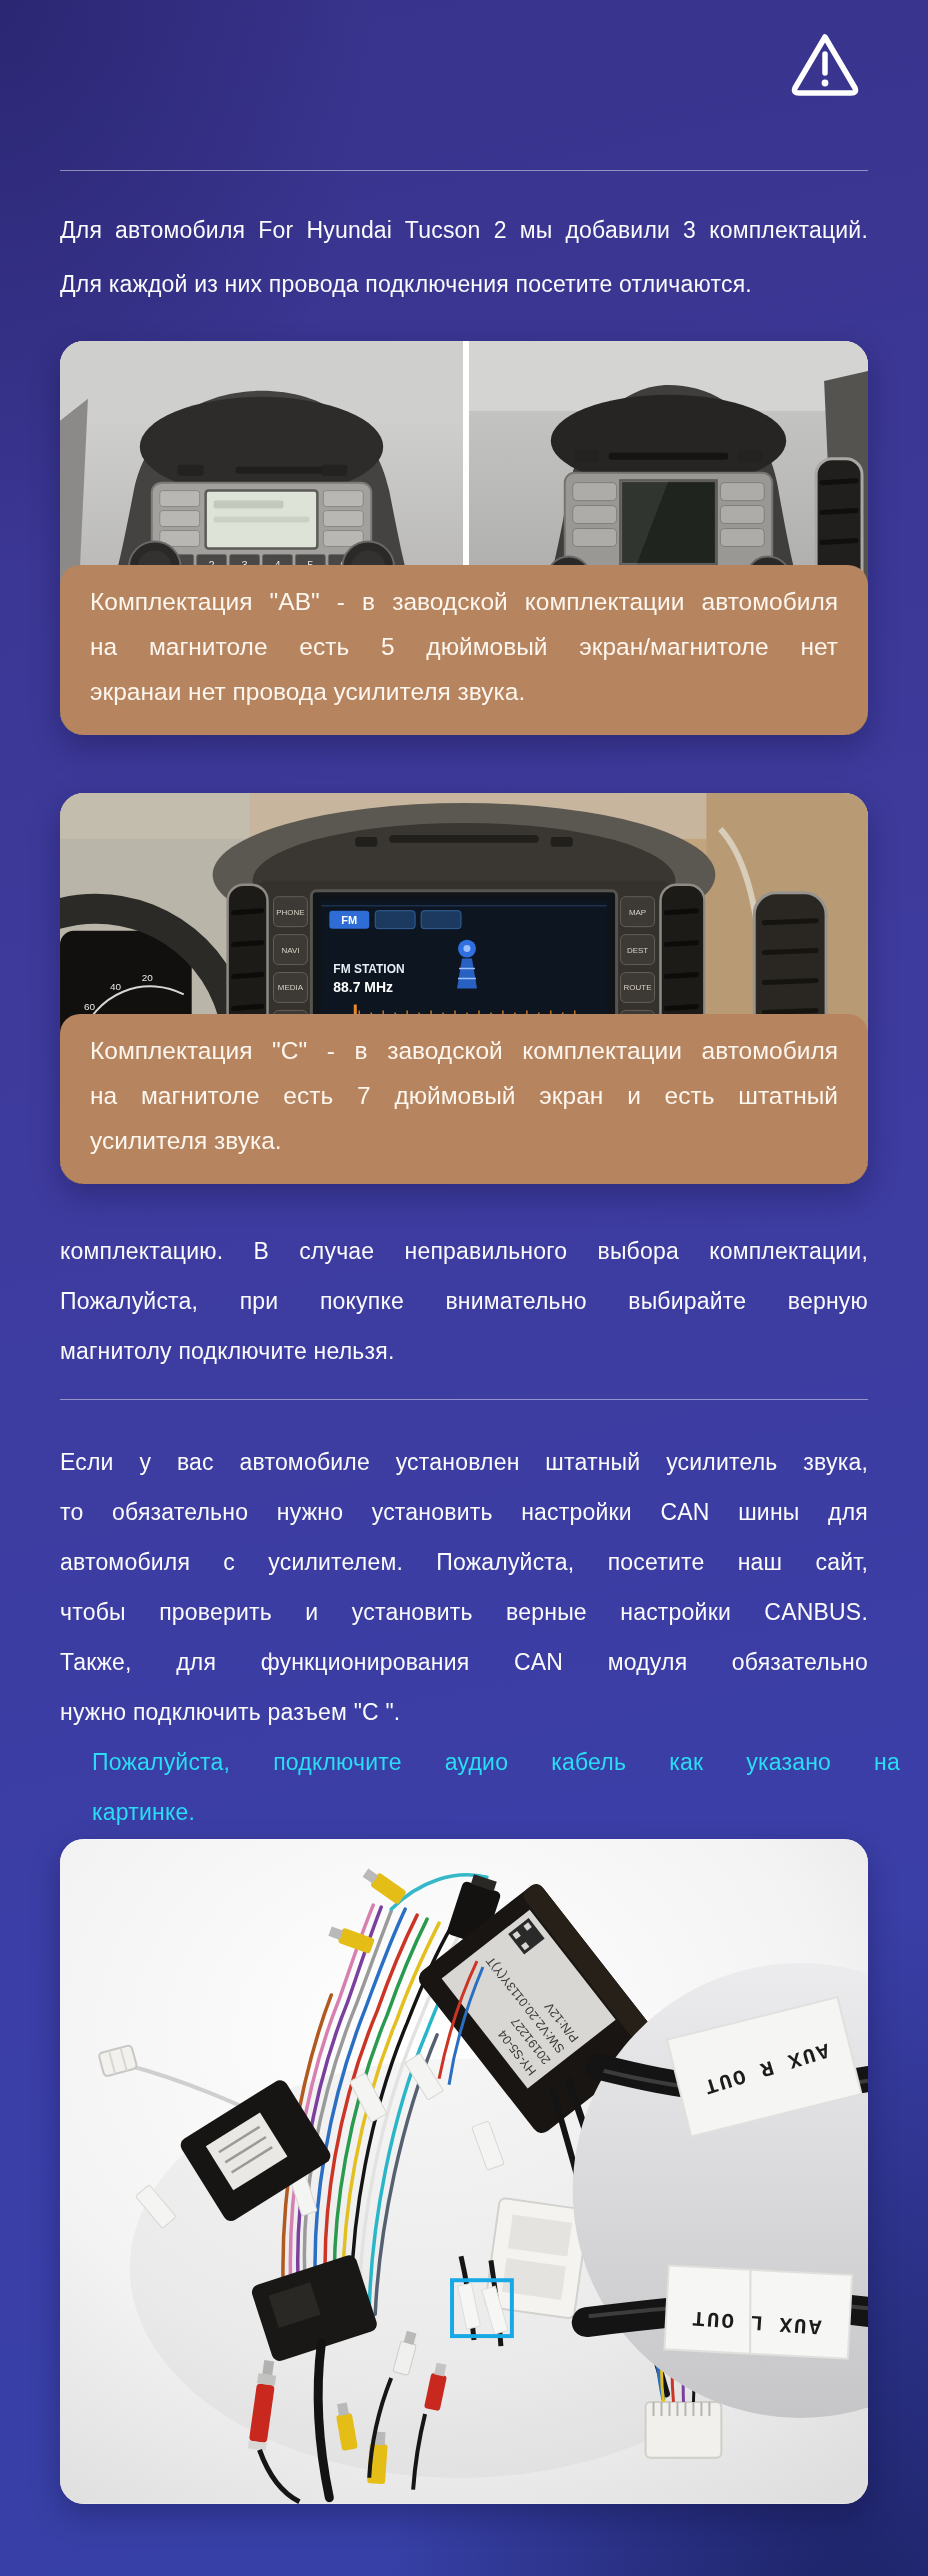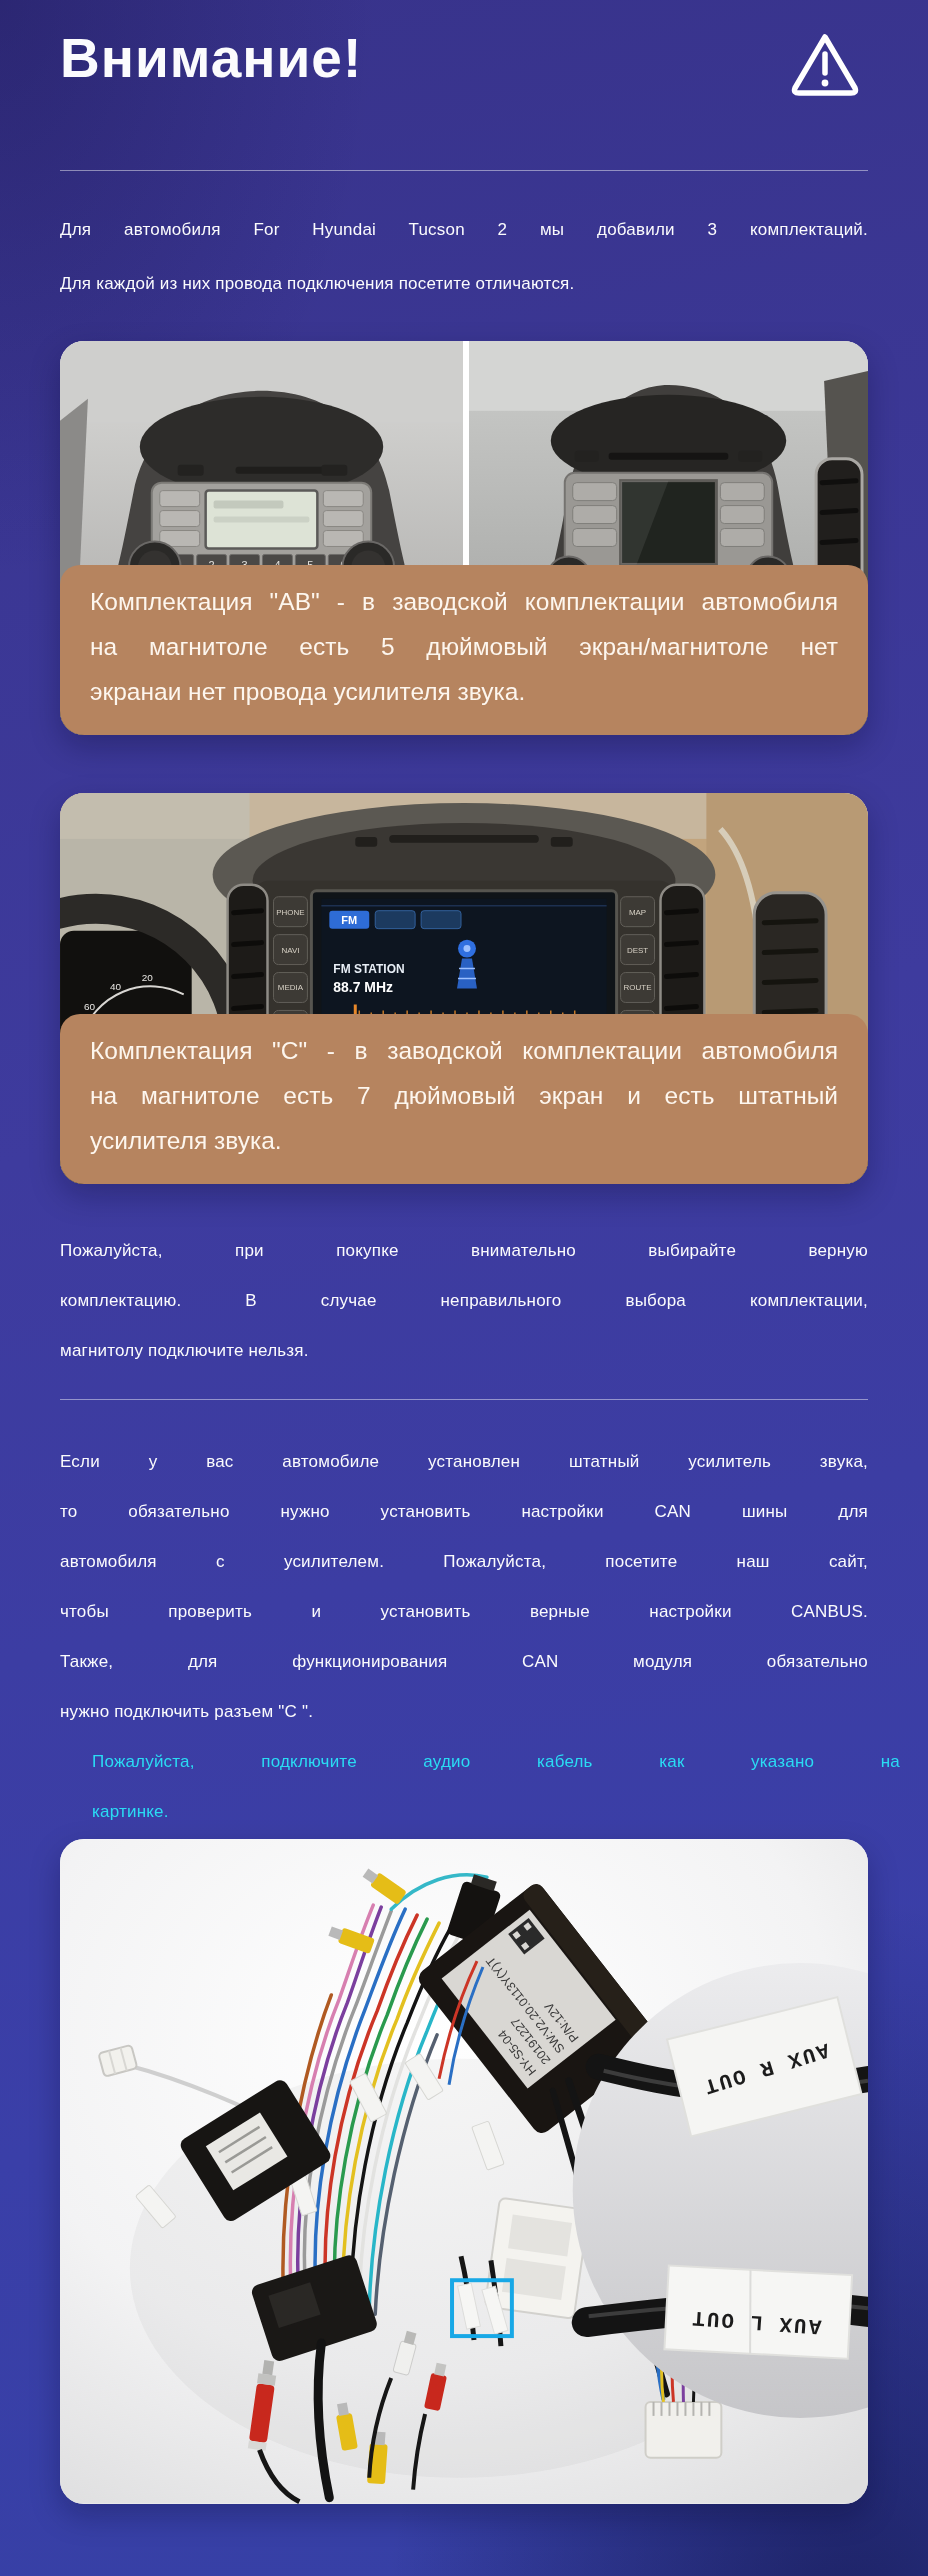--- a/index.html
+++ b/index.html
@@ -7,41 +7,40 @@
     position:relative;width:928px;height:2576px;overflow:hidden;
     font-family:"Liberation Sans",sans-serif;color:#fbfbfd;
     background:
       radial-gradient(120% 70% at 92% 103%, rgba(8,10,48,.55) 0%, rgba(8,10,48,0) 42%),
       radial-gradient(90% 50% at 0% 0%, rgba(20,16,70,.35) 0%, rgba(20,16,70,0) 45%),
       linear-gradient(168deg,#38338b 0%,#3e3b9e 42%,#3a3fa8 78%,#3640a5 100%);
   }
   .title{position:absolute;left:60px;top:26px;font-size:55px;font-weight:700;letter-spacing:1px;}
   .warn{position:absolute;left:788px;top:30px;}
   .rule{position:absolute;left:60px;width:808px;height:1px;background:rgba(255,255,255,.45);}
-  .textblock{position:absolute;left:60px;width:808px;font-size:17px;line-height:50px;letter-spacing:0.2px;}
+  .textblock{position:absolute;left:60px;width:808px;font-size:23px;line-height:50px;letter-spacing:0.2px;}
   .intro{line-height:54px;}
   .jline{text-align:justify;text-align-last:justify;}
   .jline.last{text-align-last:left;}
   .cyan{color:#2adcf4;margin-left:32px;}
   .card{position:absolute;left:60px;width:808px;border-radius:24px;overflow:hidden;
         background:#ffffff;box-shadow:0 12px 30px rgba(8,8,40,.28);}
   .caption{position:absolute;left:0;right:0;bottom:0;height:170px;box-sizing:border-box;
            background:#b6845f;border-radius:20px;padding:14px 30px 0;
            font-size:24.5px;line-height:45px;color:#fdf6ee;}
   .photoL{position:absolute;left:0;top:0;}
   .photoR{position:absolute;left:409px;top:0;}
   svg text{font-family:"Liberation Sans",sans-serif;}
   .monotxt{font-family:"Liberation Mono",monospace;}
 </style>
 </head>
 <body>
 
 <div class="page">
 
-  <div class="title">Внимание!</div>
   <svg class="warn" width="74" height="68" viewBox="0 0 74 68">
     <path d="M37,7 L67,58 Q69,63 63,63 L11,63 Q5,63 7,58 Z" fill="none" stroke="#ffffff" stroke-width="5.5" stroke-linejoin="round"></path>
     <line x1="37" y1="24" x2="37" y2="43" stroke="#ffffff" stroke-width="5.5" stroke-linecap="round"></line>
     <circle cx="37" cy="53" r="3.4" fill="#ffffff"></circle>
   </svg>
   <div class="rule" style="top:170px"></div>
 
   <div class="textblock intro" style="top:203px">
       <div class="jline">Для автомобиля For Hyundai Tucson 2 мы добавили 3 комплектаций.</div>
       <div class="jline last">Для каждой из них провода подключения посетите отличаются.</div>
@@ -351,22 +350,22 @@
       <rect x="0" y="354" width="810" height="38" fill="#2e2c28"></rect>
     </svg>
     <div class="caption">
         <div class="jline">Комплектация "C" - в заводской комплектации автомобиля</div>
         <div class="jline">на магнитоле есть 7 дюймовый экран и есть штатный</div>
         <div class="jline last">усилителя звука.</div>
       </div>
   </div>
 
   <div class="textblock" style="top:1226px">
+      <div class="jline">комплектацию. В случае неправильного выбора комплектации,</div>
       <div class="jline">Пожалуйста, при покупке внимательно выбирайте верную</div>
-      <div class="jline">комплектацию. В случае неправильного выбора комплектации,</div>
       <div class="jline last">магнитолу подключите нельзя.</div>
     </div>
   <div class="rule" style="top:1399px"></div>
   <div class="textblock" style="top:1437px">
       <div class="jline">Если у вас автомобиле установлен штатный усилитель звука,</div>
       <div class="jline">то обязательно нужно установить настройки CAN шины для</div>
       <div class="jline">автомобиля с усилителем. Пожалуйста, посетите наш сайт,</div>
       <div class="jline">чтобы проверить и установить верные настройки CANBUS.</div>
       <div class="jline">Также, для функционирования CAN модуля обязательно</div>
       <div class="jline last">нужно подключить разъем "C ".</div>

